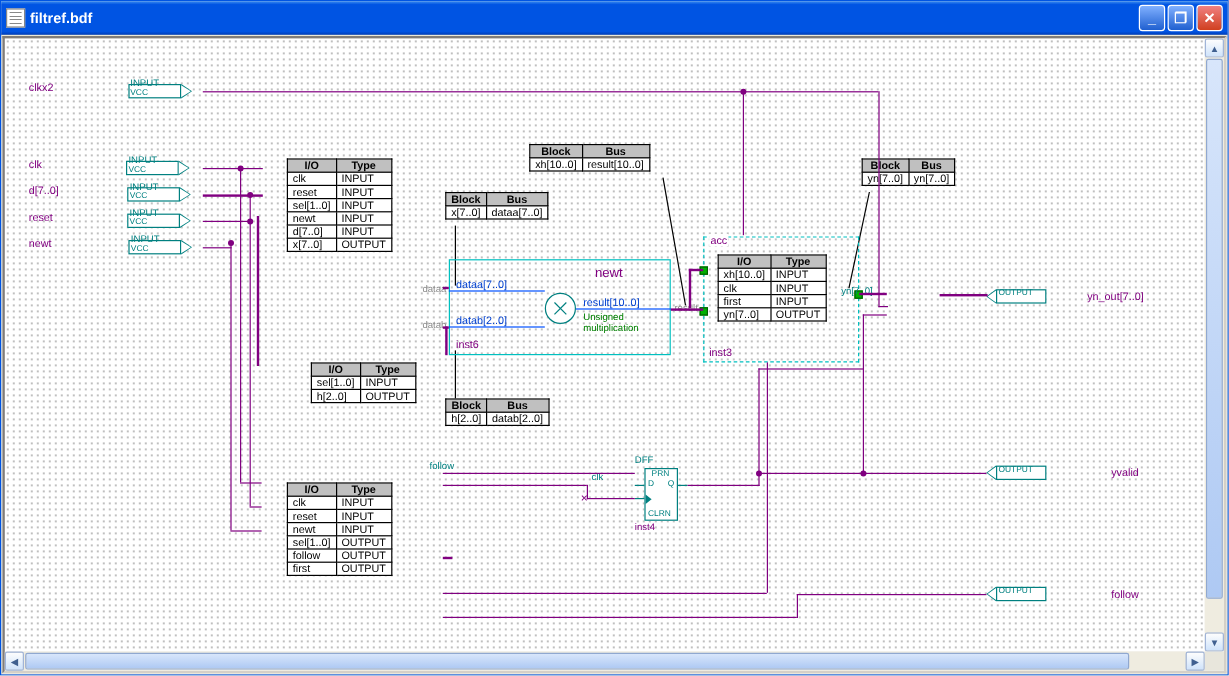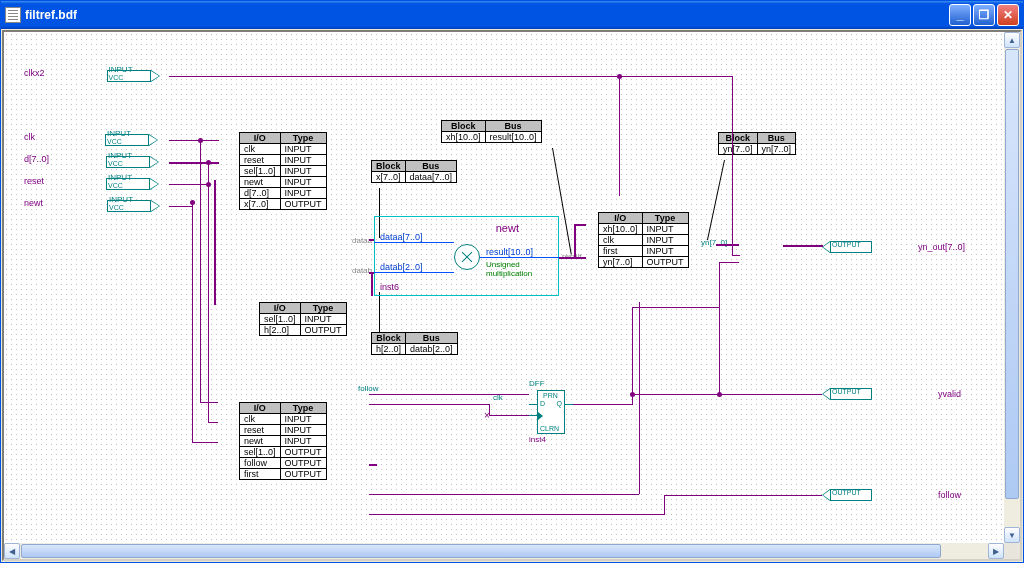--- a/index.html
+++ b/index.html
@@ -33,21 +33,21 @@
 .inpin .sym .tri::after{content:"";position:absolute;left:-9px;top:-5px;width:0;height:0;border-top:5px solid transparent;border-bottom:5px solid transparent;border-left:8px solid #fff}
 .inpin .sym .txt{position:absolute;left:2px;top:-2px;font-size:8px;color:#008080;line-height:8px}
 .inpin .sym .txt2{position:absolute;left:2px;top:6px;font-size:7px;color:#008080}
 
 .outpin{position:absolute;display:flex;align-items:center}
 .outpin .sym{position:relative;width:60px;height:16px}
 .outpin .sym .box{position:absolute;left:8px;top:2px;width:42px;height:12px;border:1px solid #008080;background:#fff}
 .outpin .sym .notch{position:absolute;left:0;top:2px;width:0;height:0;border-top:6px solid transparent;border-bottom:6px solid transparent;border-right:8px solid #008080}
 .outpin .sym .notch::after{content:"";position:absolute;left:1px;top:-5px;border-top:5px solid transparent;border-bottom:5px solid transparent;border-right:7px solid #fff}
 .outpin .sym .txt{position:absolute;left:10px;top:2px;font-size:7px;color:#008080}
-.outpin .lbl{color:#800080;font-size:9px;margin-left:16px;white-space:nowrap}
+.outpin .lbl{color:#800080;font-size:9px;margin-left:4px;white-space:nowrap}
 
 .block{position:absolute;border:1px dashed #00c0c0;background:rgba(255,255,255,0)}
 .block .btitle{position:absolute;top:-3px;left:4px;font-size:9px;color:#800080;background:#fff;padding:0 1px}
 .block .binst{position:absolute;bottom:2px;left:4px;font-size:9px;color:#800080}
 .block .brig{position:absolute;right:-4px;width:7px;height:7px;background:#00b000;border:1px solid #006000}
 .block .blef{position:absolute;left:-4px;width:7px;height:7px;background:#00b000;border:1px solid #006000}
 
 table.io{position:absolute;border-collapse:collapse;font-size:9px;background:#fff}
 table.io th{border:1px solid #000;background:#c0c0c0;padding:0 4px;font-weight:bold}
 table.io td{border:1px solid #000;padding:0 4px}
@@ -315,20 +315,27 @@
         <div class="portline" style="left:0;top:56px;width:80px"></div>
         <span class="plabel" style="left:6px;top:46px">datab[2..0]</span>
         <div class="portline" style="left:106px;top:41px;width:79px"></div>
         <span class="plabel" style="left:112px;top:31px">result[10..0]</span>
         <span class="txt-gray" style="left:188px;top:36px">result</span>
         <span class="unsig" style="left:112px;top:44px;white-space:pre">Unsigned
 multiplication</span>
         <span class="instl" style="left:6px;top:66px">inst6</span>
       </div>
 
+      <div class="block" style="left:582px;top:165px;width:130px;height:105px">
+        <span class="btitle">acc</span>
+        <span class="binst">inst3</span>
+        <span class="blef" style="top:24px"></span>
+          <span class="blef" style="top:58px"></span>
+        <span class="brig" style="top:44px"></span>
+      </div>
       <table class="io" style="left:594px;top:180px">
         <tbody>
             <tr>
               <th>I/O</th>
               <th>Type</th>
             </tr>
         <tr>
               <td>xh[10..0]</td>
               <td>INPUT</td>
             </tr>

